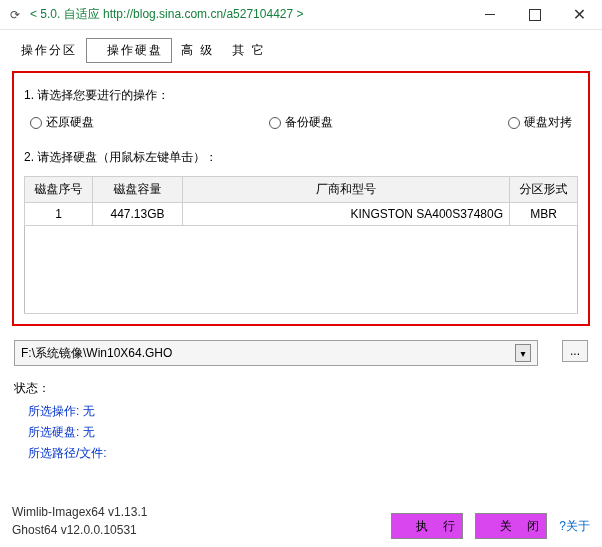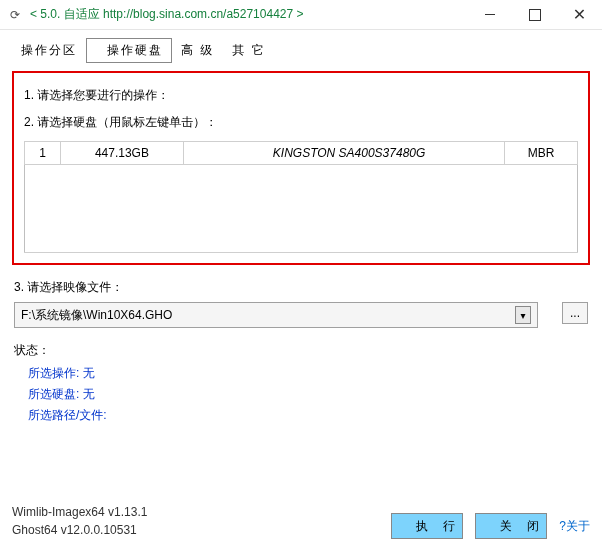--- a/index.html
+++ b/index.html
@@ -74,21 +74,21 @@
     border-collapse: collapse;
   }
   .table th, .table td {
     border: 1px solid #cfcfcf;
     padding: 4px 6px;
     text-align: center;
     font-weight: normal;
     background: #fff;
   }
   .table th { background: #f2f2f2; }
-  .table td.left { text-align: center; padding-left: 16px; font-style: italic; }
+  .table td.left { text-align: right; padding-left: 16px; }
   .table .spacer td { height: 88px; border-left:1px solid #bfbfbf; border-right:1px solid #bfbfbf; }
   .img-section { margin: 4px 2px 14px 2px; }
   .img-label { margin-bottom: 6px; }
   .img-row { display: flex; gap: 24px; }
   .combo {
     flex: 1; border: 1px solid #a0a0a0; background: #f5f5f5;
     padding: 3px 6px; display: flex; align-items: center; justify-content: space-between;
   }
   .combo-btn {
     width: 16px; height: 18px; border: 1px solid #888; background: #e8e8e8;
@@ -102,21 +102,21 @@
   .status-title { margin-bottom: 6px; }
   .status-line { color: #0033cc; margin: 4px 0 4px 14px; }
   .footer {
     position: absolute;
     bottom: 8px; left: 12px; right: 12px;
     display: flex; align-items: flex-end; justify-content: space-between;
   }
   .ver { color: #333; line-height: 1.5; }
   .footer-right { display: flex; align-items: center; gap: 12px; }
   .btn {
-    width: 72px; height: 26px; border: 1px solid #888; background: #7dd3fc;
+    width: 72px; height: 26px; border: 1px solid #888; background: #d946ef;
     display:flex; align-items:center; justify-content:center; letter-spacing: 6px;
     padding-left:22px;
   }
   .about { color: #0066cc; }
 </style>
 </head>
 <body>
 
 <div class="titlebar">
   <div class="titlebar-icon">⟳</div>
@@ -131,39 +131,58 @@
 <div class="client">
   <div class="tabs">
     <div class="tab">操作分区</div>
     <div class="tab active">操作硬盘</div>
     <div class="tab">高 级</div>
     <div class="tab">其 它</div>
   </div>
 
   <div class="redbox">
     <div class="section-label">1. 请选择您要进行的操作：</div>
+    <div class="radios">
+      <label class="radio">
+        <span class="radio-circle"></span>
+        <span>还原硬盘</span>
+      </label>
+      <label class="radio">
+        <span class="radio-circle"></span>
+        <span>备份硬盘</span>
+      </label>
+      <label class="radio">
+        <span class="radio-circle"></span>
+        <span>硬盘对拷</span>
+      </label>
+    </div>
 
     <div class="section-label">2. 请选择硬盘（用鼠标左键单击）：</div>
     <table class="table">
       <tbody>
+          <tr>
+        <th style="width:68px">磁盘序号</th>
+        <th style="width:90px">磁盘容量</th>
+        <th>厂商和型号</th>
+        <th style="width:68px">分区形式</th>
+      </tr>
       <tr>
         <td>1</td>
         <td>447.13GB</td>
         <td class="left">KINGSTON SA400S37480G</td>
         <td>MBR</td>
       </tr>
       <tr class="spacer">
             <td colspan="4"></td>
           </tr>
     </tbody>
       </table>
   </div>
 
   <div class="img-section">
-    <div class="img-label">3. 请选择映像文件：</div>
     <div class="img-row">
       <div class="combo">
         <span>F:\系统镜像\Win10X64.GHO</span>
         <span class="combo-btn">▾</span>
       </div>
       <div class="browse">
         <span>...</span>
       </div>
     </div>
   </div>

